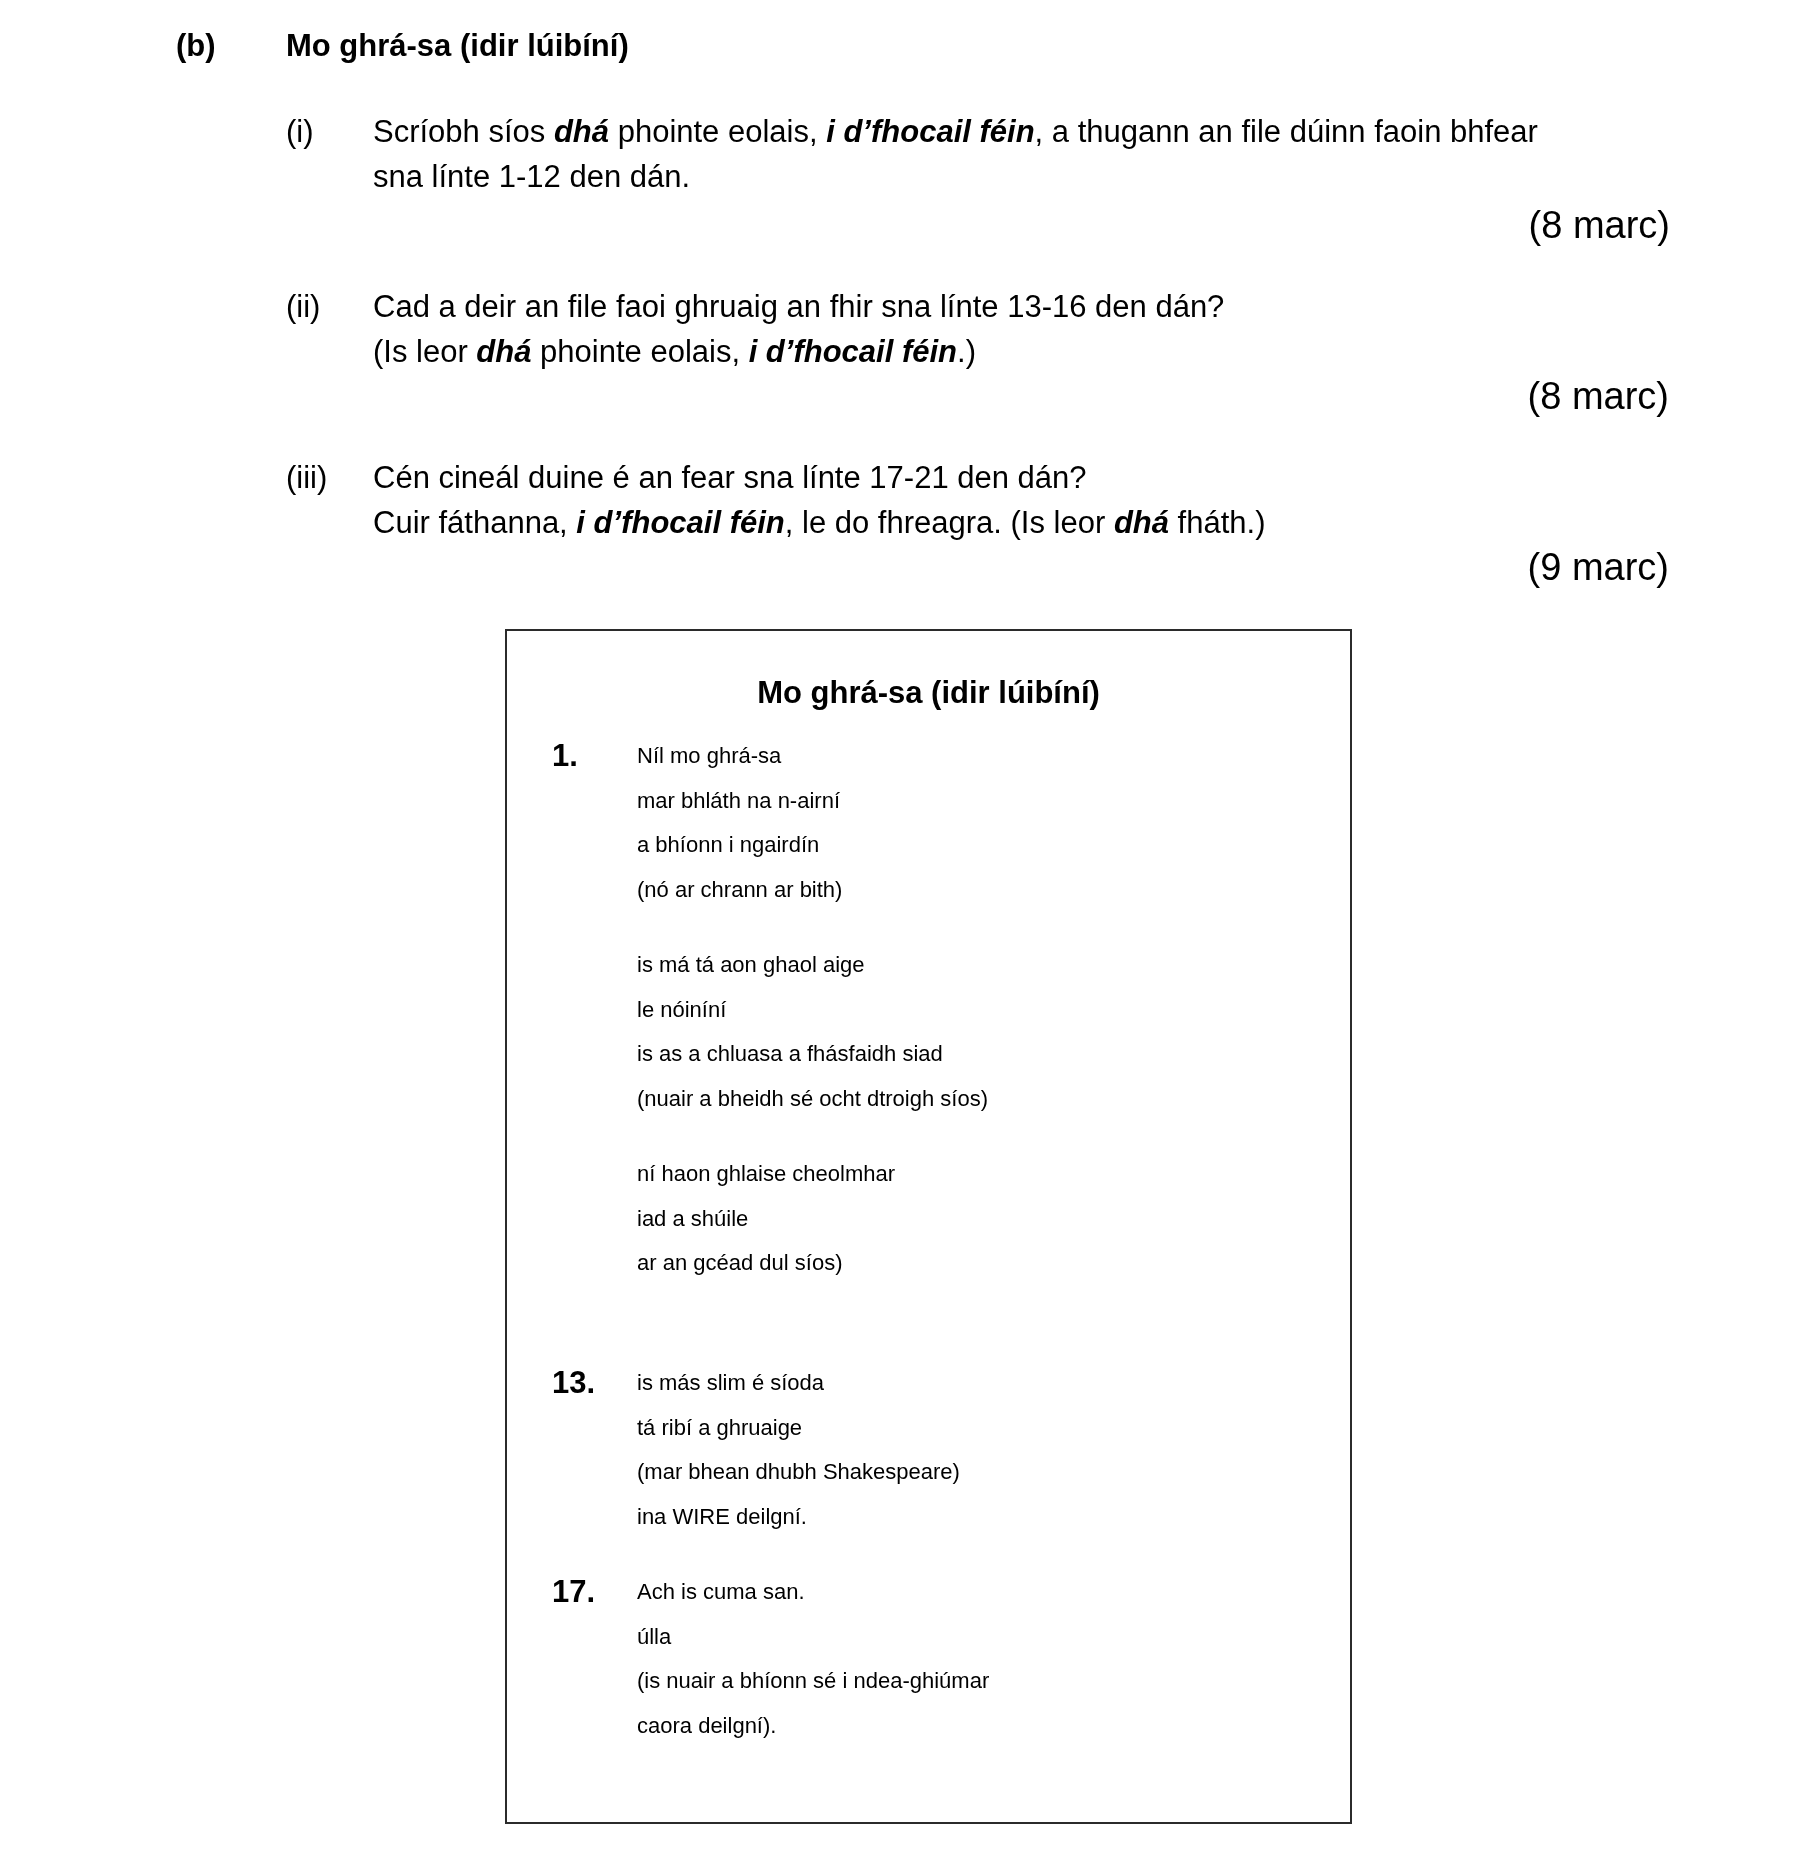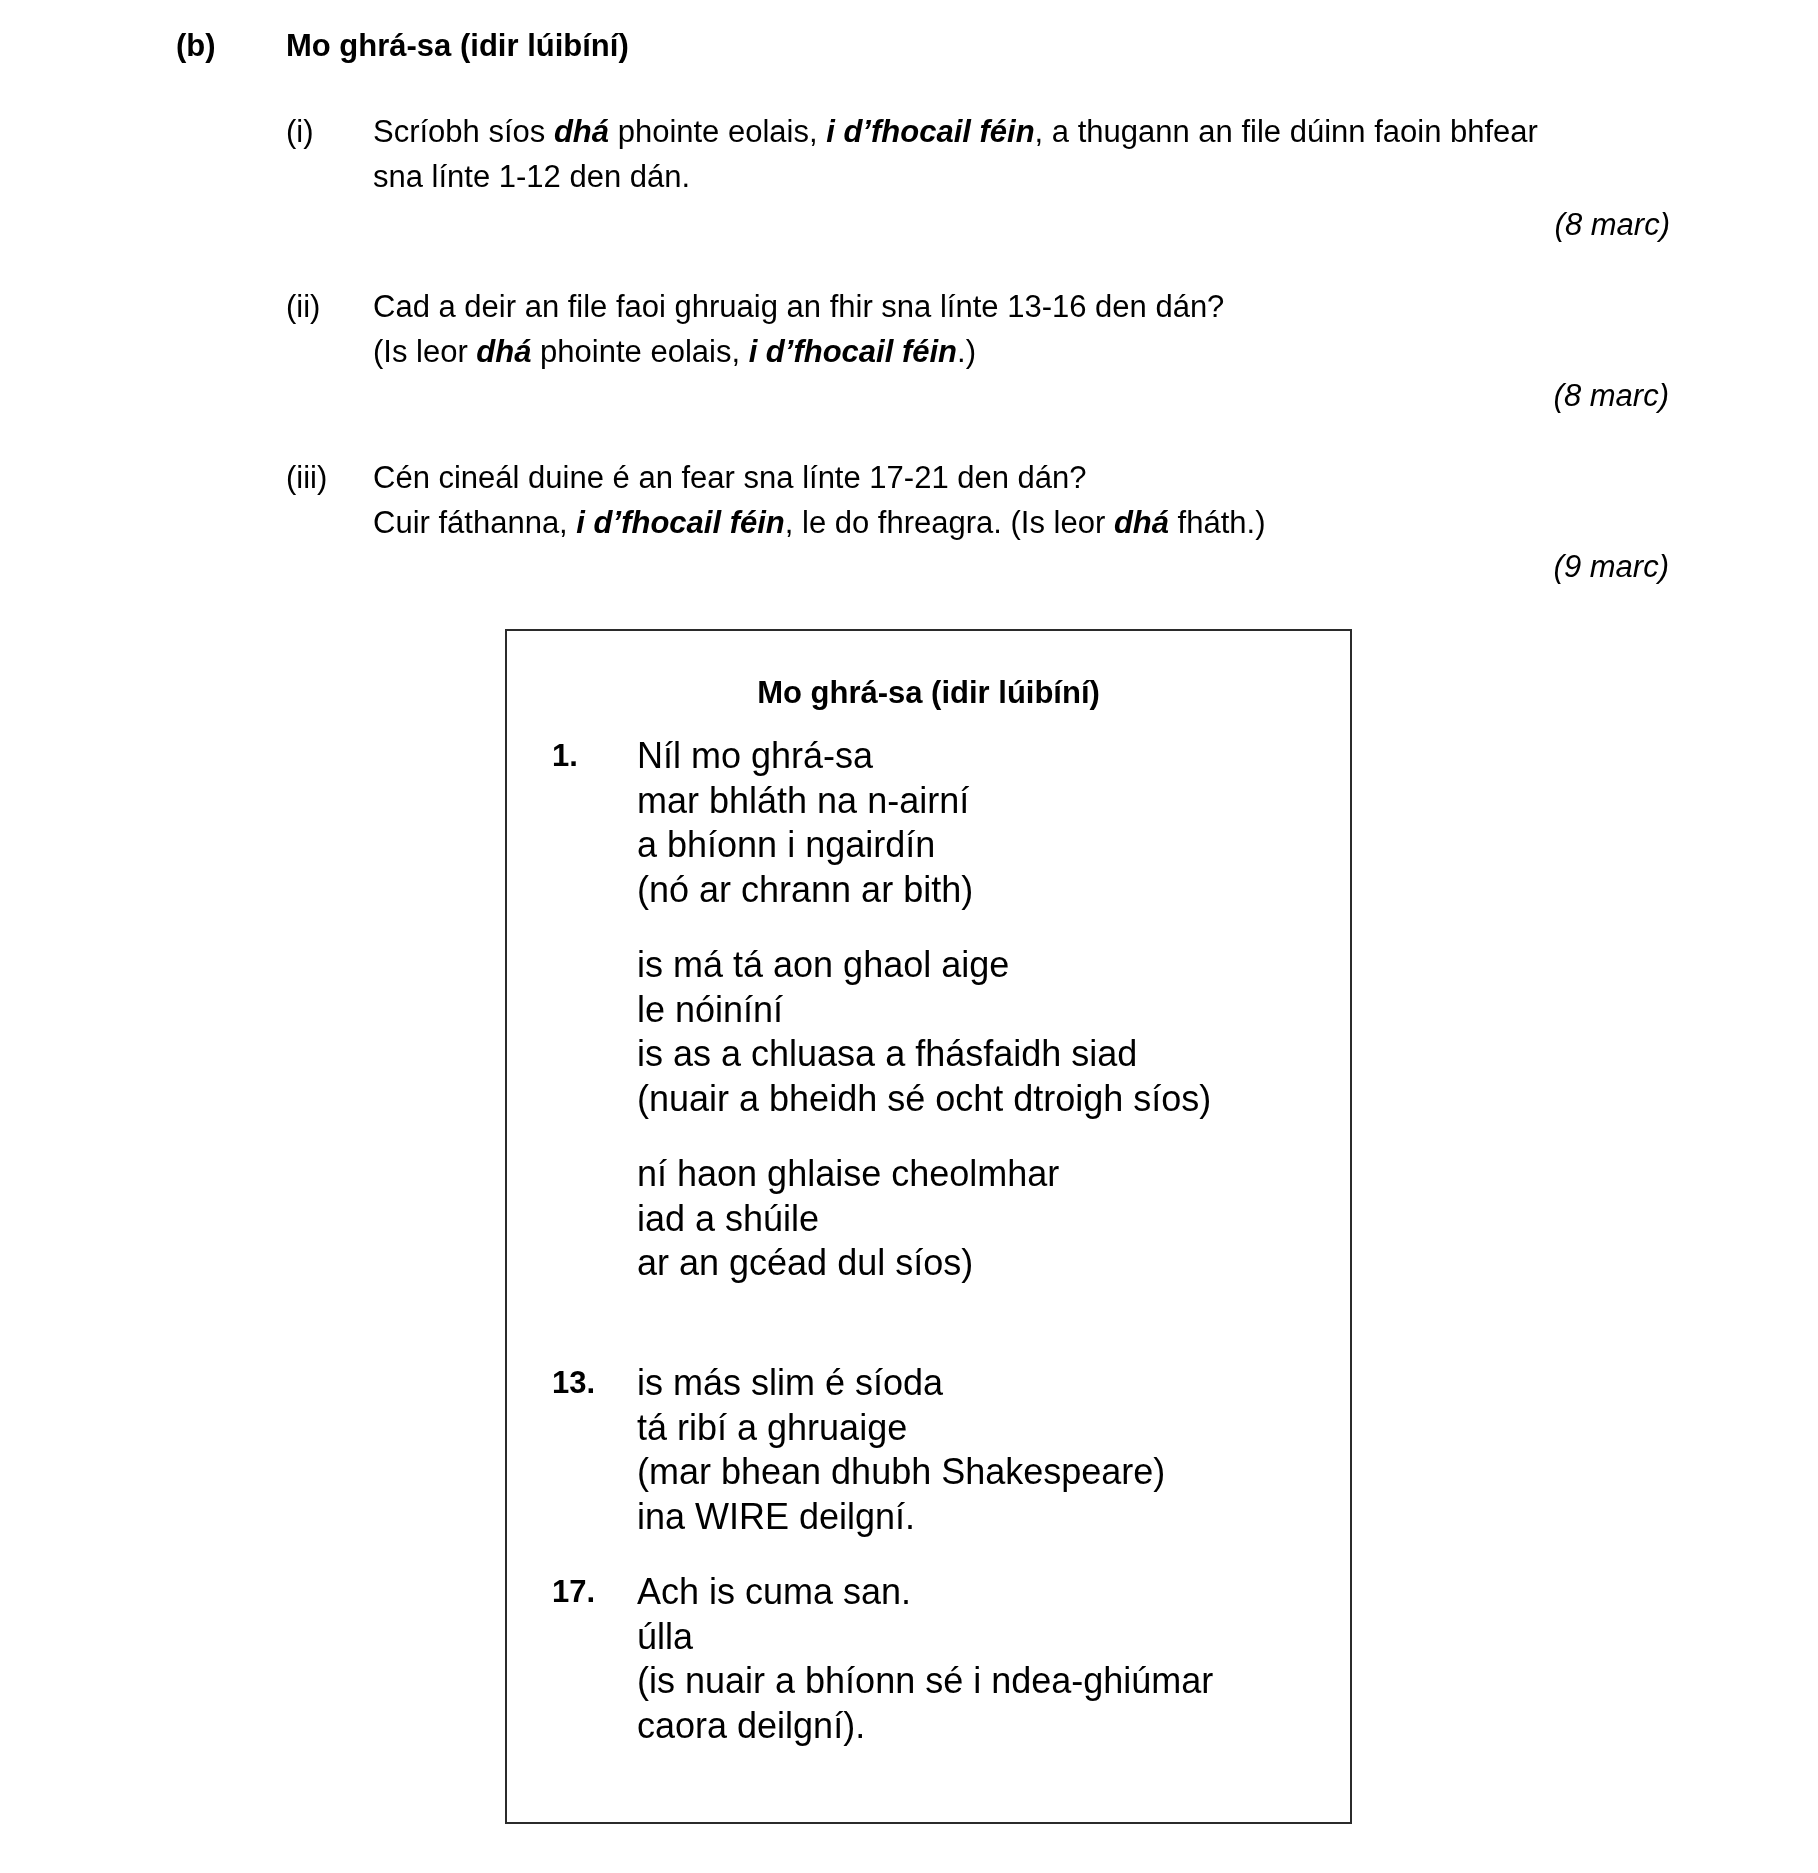--- a/index.html
+++ b/index.html
@@ -9,34 +9,34 @@
     color: #000000;
   }
   .abs { position: absolute; white-space: nowrap; }
   .bold { font-weight: bold; font-style: italic; }
   .part-label { left: 176px; top: 24px; font-size: 31px; font-weight: bold; line-height: 44.5px; }
   .part-title { left: 286px; top: 24px; font-size: 31px; font-weight: bold; line-height: 44.5px; }
 
   .q-row { position: absolute; left: 286px; width: 1400px; }
   .q-num { position: absolute; left: 0; top: 0; font-size: 31px; line-height: 44.5px; }
   .q-body { position: absolute; left: 87px; top: 0; font-size: 31px; line-height: 44.5px; white-space: nowrap; }
-  .marks { position: absolute; right: 148px; font-size: 31px; line-height: 44.5px; white-space: nowrap; font-style: italic; }
+  .marks { position: absolute; right: 148px; font-size: 38px; line-height: 44.5px; white-space: nowrap; }
 
   .poem-box {
     position: absolute; left: 505px; top: 629px; width: 847px; height: 1195px;
     border: 2px solid #2b2b2b; box-sizing: border-box;
   }
   .poem-title {
     position: absolute; left: 0; right: 0; top: 40px; text-align: center;
     font-size: 31px; font-weight: bold; line-height: 44.5px;
   }
   .stanza { position: absolute; left: 0; width: 100%; }
   .stanza-num { position: absolute; left: 45px; top: 0; font-size: 31px; font-weight: bold; line-height: 44.5px; }
   .stanza-lines { position: absolute; left: 130px; top: 0; }
-  .poem-line { font-size: 36px; line-height: 44.5px; white-space: nowrap; display: block; }
+  .poem-line { font-size: 22px; line-height: 44.5px; white-space: nowrap; display: block; }
 </style>
 </head>
 <body>
 
 <div class="abs part-label">(b)</div>
 <div class="abs part-title">Mo ghrá-sa (idir lúibíní)</div>
 
 <div class="q-row" style="top:110px; height:140px;">
   <div class="q-num">(i)</div>
   <div class="q-body">

